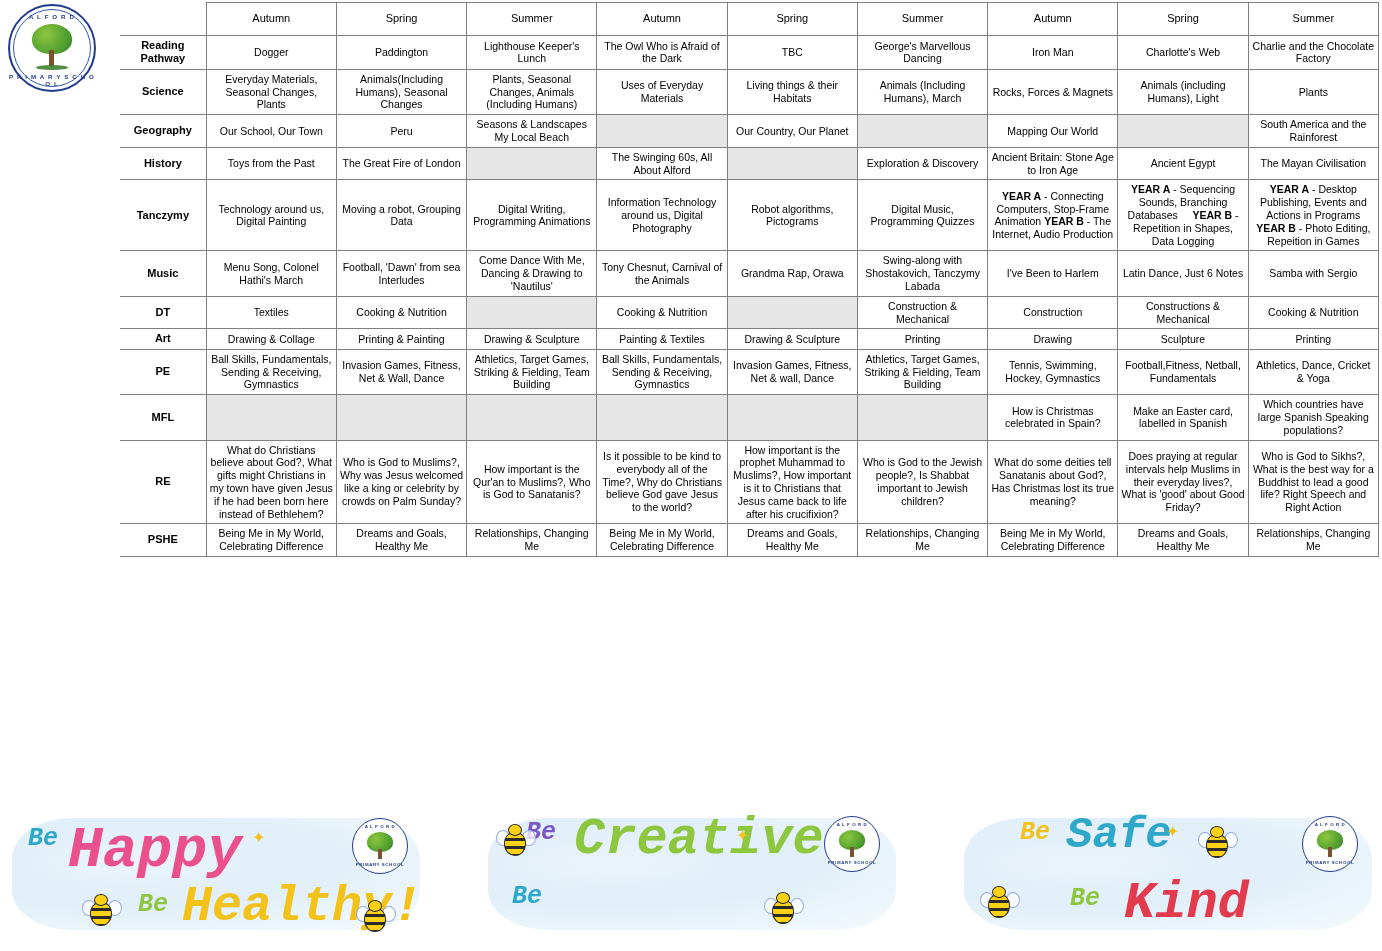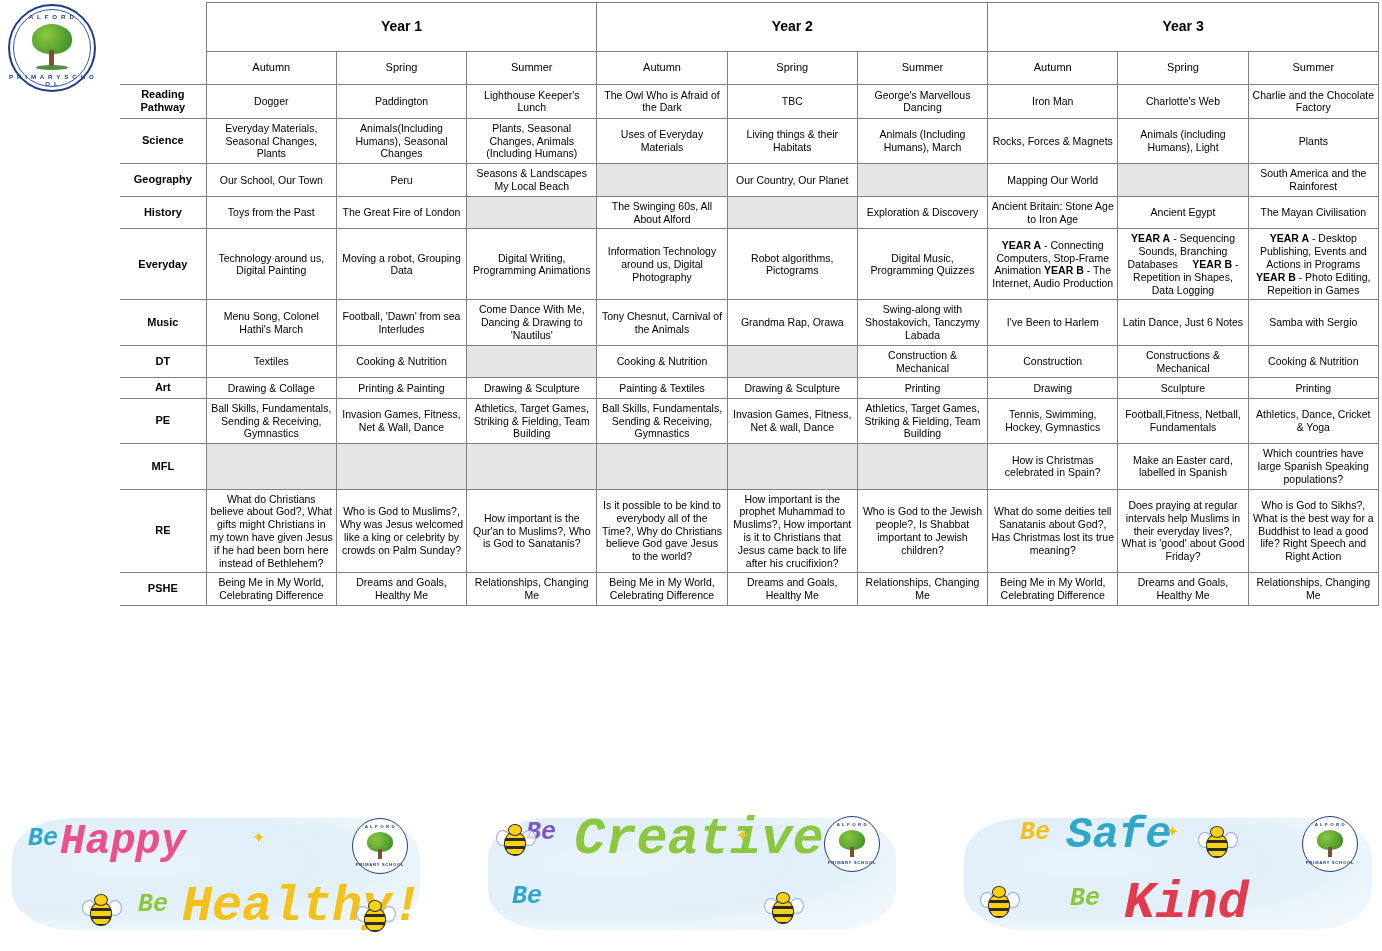--- a/index.html
+++ b/index.html
@@ -165,21 +165,21 @@
     position: absolute;
     white-space: nowrap;
     font-family: Liberation Mono, monospace;
     font-style: italic;
     font-weight: bold;
   }
   .be { font-size: 25px; }
 
   
   .b1-be1 { left: 22px;  top: 20px;  color: #2fa7c9; }
-  .b1-happy { left: 54px; top: 14px; color: #e9508c; font-size: 42px; }
+  .b1-happy { left: 62px; top: 14px; color: #e9508c; font-size: 58px; }
   .b1-be2 { left: 132px; top: 86px;  color: #8dc63f; }
   .b1-healthy { left: 176px; top: 74px; color: #f2c21a; font-size: 50px; }
 
   
   .b2-be1 { left: 44px;  top: 14px;  color: #7b58c4; }
   .b2-creative { left: 92px; top: 6px; color: #8dc63f; font-size: 52px; }
   .b2-be2 { left: 30px; top: 78px; color: #2fa7c9; }
   .b2-ambitious { left: 74px; top: 68px; color: #7b58c4; font-size: 50px; }
 
   
@@ -289,26 +289,20 @@
       <col class="c-data">
         <col class="c-data">
         <col class="c-data">
       <col class="c-data">
         <col class="c-data">
         <col class="c-data">
     </colgroup>
     <thead>
       <tr>
         <th class="corner"></th>
-        <th class="year-head" colspan="3">Year 1</th>
-        <th class="year-head" colspan="3">Year 2</th>
-        <th class="year-head" colspan="3">Year 3</th>
-      </tr>
-      <tr>
-        <th class="corner"></th>
         <th class="term-head">Autumn</th>
         <th class="term-head">Spring</th>
         <th class="term-head">Summer</th>
         <th class="term-head">Autumn</th>
         <th class="term-head">Spring</th>
         <th class="term-head">Summer</th>
         <th class="term-head">Autumn</th>
         <th class="term-head">Spring</th>
         <th class="term-head">Summer</th>
       </tr>
@@ -356,21 +350,21 @@
           <td>The Great Fire of London</td>
           <td class="blank"></td>
           <td>The Swinging 60s, All About Alford</td>
           <td class="blank"></td>
           <td>Exploration &amp; Discovery</td>
           <td>Ancient Britain: Stone Age to Iron Age</td>
           <td>Ancient Egypt</td>
           <td>The Mayan Civilisation</td>
         </tr>
         <tr>
-          <th class="rowlabel">Everyday</th>
+          <th class="rowlabel">Tanczymy</th>
           <td>Technology around us, Digital Painting</td>
           <td>Moving a robot, Grouping Data</td>
           <td>Digital Writing, Programming Animations</td>
           <td>Information Technology around us, Digital Photography</td>
           <td>Robot algorithms, Pictograms</td>
           <td>Digital Music, Programming Quizzes</td>
           <td><span class="b">YEAR A</span> - Connecting Computers, Stop-Frame Animation <span class="b">YEAR B</span> - The Internet, Audio Production</td>
           <td><span class="b">YEAR A</span> - Sequencing Sounds, Branching Databases &nbsp;&nbsp;&nbsp;&nbsp;<span class="b">YEAR B</span> - Repetition in Shapes, Data Logging</td>
           <td><span class="b">YEAR A</span> - Desktop Publishing, Events and Actions in Programs <span class="b">YEAR B</span> - Photo Editing, Repeition in Games</td>
         </tr>

